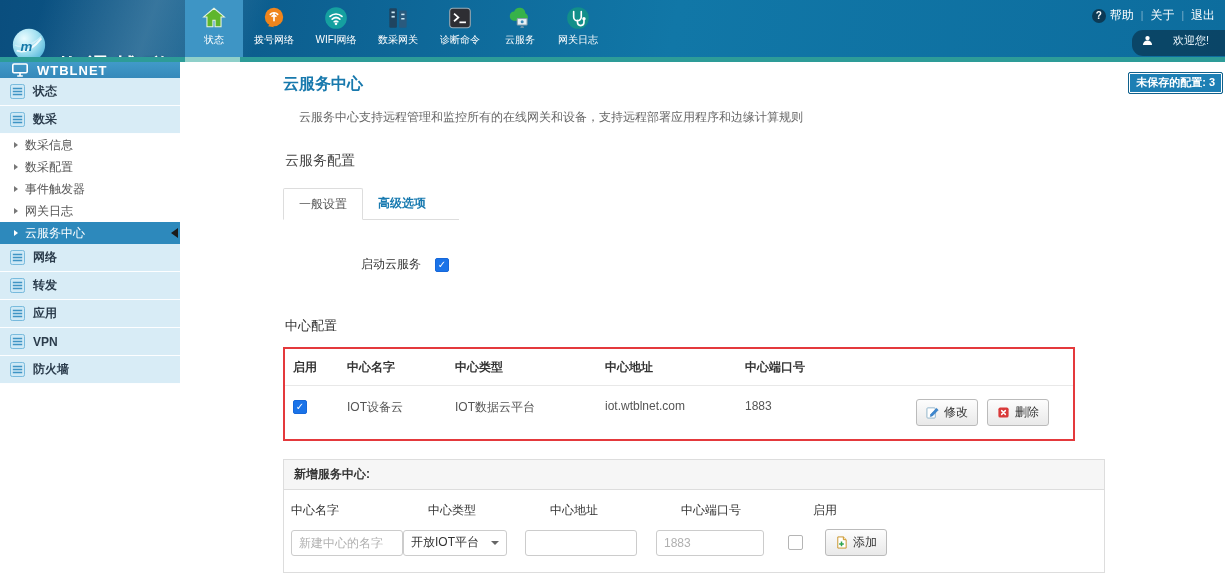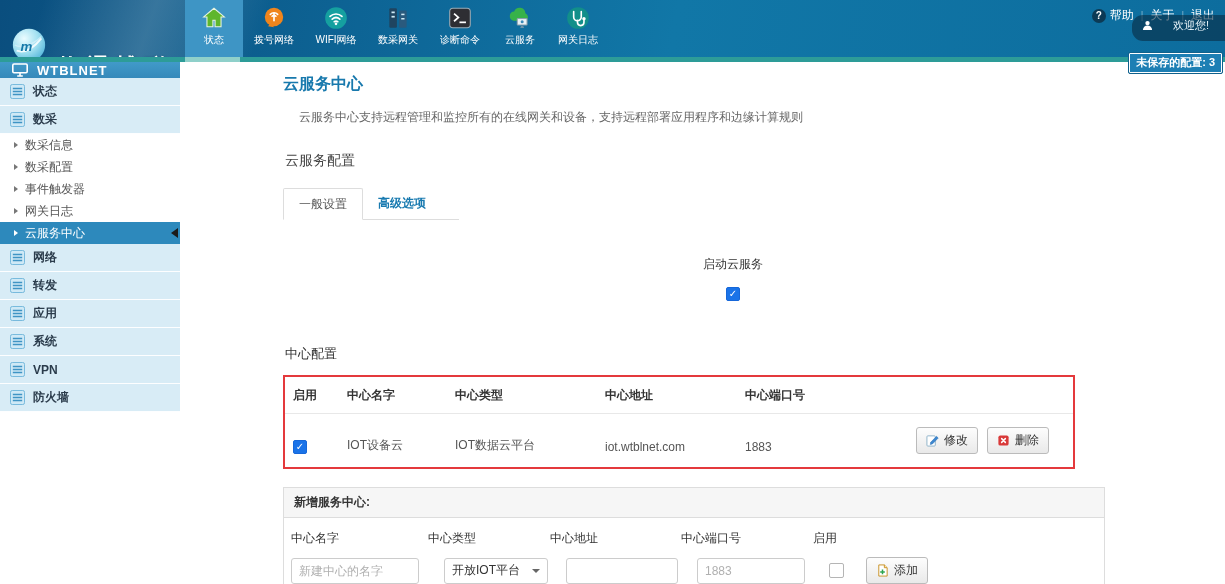--- a/index.html
+++ b/index.html
@@ -23,79 +23,79 @@
   .nav-item { width:58px; height:57px; display:flex; flex-direction:column; align-items:center; justify-content:flex-start;
     padding-top:5px; cursor:pointer; }
   .nav-item.active { background:#3e95c5; }
   .nav-item .nv-label { color:#fff; font-size:10px; margin-top:2px; white-space:nowrap; }
   .nav-item:nth-child(2),.nav-item:nth-child(3),.nav-item:nth-child(4),.nav-item:nth-child(5){ width:62px; }
 
   .top-links { position:absolute; right:10px; top:7px; display:flex; align-items:center; color:#fff; font-size:12px; }
   .tl-sep { color:rgba(255,255,255,.45); margin:0 7px; font-size:10px; }
   .help-circ { display:inline-flex; width:14px; height:14px; border-radius:50%; background:#0c3a55;
     color:#fff; font-size:10px; font-weight:bold; align-items:center; justify-content:center; margin-right:4px; }
-  .welcome-pill { position:absolute; right:0; top:15px; background:rgba(8,44,66,.6); color:#eaf6fc;
+  .welcome-pill { position:absolute; right:0; top:30px; background:rgba(8,44,66,.6); color:#eaf6fc;
     font-size:11px; padding:3px 16px 8px 10px; border-radius:11px 0 0 11px; display:flex; align-items:center; gap:20px; }
 
   
   .sidebar { position:absolute; left:0; top:62px; width:180px; }
   .side-head { height:16px; background:linear-gradient(#419ac9,#3589ba); color:#fff; font-size:13px; font-weight:bold;
     display:flex; align-items:center; gap:9px; padding-left:12px; letter-spacing:1px; }
   .s-top { height:28px; background:#d8ecf6; border-bottom:1px solid #fdfeff; display:flex; align-items:center; gap:8px;
     padding-left:10px; font-size:12px; font-weight:bold; color:#2b3c4c; cursor:pointer; }
   .s-sub { height:22px; background:#fff; display:flex; align-items:center; gap:7px; padding-left:14px;
     font-size:12px; color:#555; cursor:pointer; position:relative; }
   .s-sub.selected { background:#2d89bc; color:#fff; }
   .tri { width:0; height:0; border-left:4px solid #777; border-top:3px solid transparent; border-bottom:3px solid transparent; }
   .s-sub.selected .tri { border-left-color:#fff; }
   .sel-arrow { position:absolute; right:2px; top:50%; transform:translateY(-50%); width:0; height:0;
     border-right:7px solid #1b1b1b; border-top:5px solid transparent; border-bottom:5px solid transparent; }
 
   
-  .badge { position:absolute; right:2px; top:52px; background:#1d7fb4; color:#fff; font-size:11px; font-weight:bold;
+  .badge { position:absolute; right:2px; top:72px; background:#1d7fb4; color:#fff; font-size:11px; font-weight:bold;
     padding:2px 7px 3px; border:1px solid #10618c; box-shadow:inset 0 0 0 1px #fff; border-radius:2px; }
 
   .content { position:absolute; left:283px; top:62px; width:822px; }
   .page-title { margin-top:12px; font-size:16px; font-weight:bold; color:#1879ad; }
   .page-desc { margin:14px 0 0 16px; font-size:12px; color:#666; }
   .sec-title { margin:26px 0 0 2px; font-size:14px; color:#444; }
 
   .tabs { margin-top:18px; width:176px; display:flex; border-bottom:1px solid #ddd; }
   .tab { font-size:12px; padding:7px 15px 6px; cursor:pointer; }
   .tab.active { color:#555; border:1px solid #ddd; border-bottom:1px solid #fff; background:#fff; margin-bottom:-1px; border-radius:2px 2px 0 0; }
   .tab.link { color:#187ab0; font-weight:bold; }
 
-  .enable-row { margin:36px 0 0 78px; display:flex; align-items:center; gap:14px; font-size:12px; color:#333;flex-direction:column; }
+  .enable-row { margin:36px 0 0 78px; display:flex; align-items:center; gap:14px; font-size:12px; color:#333; }
 
   .cb { width:14px; height:14px; border:1px solid #b5b5b5; border-radius:2px; background:#fff; display:inline-flex;
     align-items:center; justify-content:center; cursor:pointer; flex:0 0 auto; }
   .cb.checked { background:#1a73e8; border-color:#1667d9; }
   .cb.checked::after { content:"✓"; color:#fff; font-size:10px; font-weight:bold; line-height:1; }
 
   .center-title { margin:44px 0 0 2px; font-size:13px; color:#333; }
 
   .red-table { margin-top:12px; width:792px; border:2px solid #e4393c; background:#fff; }
   .t-head { display:flex; align-items:center; padding:10px 0 9px; border-bottom:1px solid #e8e8e8;
     font-size:12px; font-weight:bold; color:#333; }
-  .t-row { display:flex; align-items:flex-end; padding:13px 0; font-size:12px; color:#555; }
+  .t-row { display:flex; align-items:flex-start; padding:13px 0; font-size:12px; color:#555; }
   .c1 { width:62px; padding-left:8px; } .c2 { width:108px; } .c3 { width:150px; } .c4 { width:140px; } .c5 { width:150px; }
   .c-act { flex:1; display:flex; justify-content:flex-end; gap:9px; padding-right:24px; }
 
   .gbtn { display:inline-flex; align-items:center; gap:5px; font-size:12px; color:#333; padding:4px 9px;
     border:1px solid #bbb; border-radius:3px; background:linear-gradient(#fdfdfd,#e9e9e9); cursor:pointer; }
 
   .add-panel { margin-top:18px; width:822px; border:1px solid #ddd; background:#fff; }
   .ap-head { background:#f6f6f6; border-bottom:1px solid #ddd; padding:6px 10px; font-size:12px; font-weight:bold; color:#333; }
   .ap-labels { display:flex; padding:12px 0 4px 7px; font-size:12px; color:#333; }
   .al1 { width:137px; } .al2 { width:122px; } .al3 { width:131px; } .al4 { width:132px; } .al5 { flex:1; }
   .ap-inputs { display:flex; align-items:center; padding:6px 0 16px 7px; }
   .txt { height:26px; border:1px solid #ccc; border-radius:3px; font-size:12px; color:#333; padding:0 7px; outline:none;
     font-family:"Liberation Sans","DejaVu Sans",sans-serif; }
   .txt::placeholder { color:#b0b0b0; }
-  .in-name { width:128px; margin-right:25px; }
+  .in-name { width:112px; }
   .sel { width:104px; height:26px; border:1px solid #ccc; border-radius:3px; background:#fff; display:flex;
     align-items:center; justify-content:space-between; padding:0 7px; font-size:12px; color:#333; margin-right:18px; cursor:pointer; }
   .chev { width:0; height:0; border-top:4px solid #666; border-left:4px solid transparent; border-right:4px solid transparent; }
   .in-addr { width:112px; margin-right:19px; }
   .in-port { width:108px; margin-right:24px; }
   .ap-cb { margin-right:22px; width:15px; height:15px; }
 </style>
 </head>
 <body>
 
@@ -269,29 +269,20 @@
       <span>转发</span>
     </div>
     <div class="s-top">
       <svg width="15" height="15" viewBox="0 0 16 16">
           <rect x="0.5" y="0.5" width="15" height="15" rx="2" fill="#cfe9f6" stroke="#6fb5da"></rect>
           <rect x="3" y="4" width="10" height="1.6" fill="#3f94c4"></rect>
           <rect x="3" y="7.2" width="10" height="1.6" fill="#3f94c4"></rect>
           <rect x="3" y="10.4" width="10" height="1.6" fill="#3f94c4"></rect>
         </svg>
       <span>应用</span>
-    </div>
-    <div class="s-top">
-      <svg width="15" height="15" viewBox="0 0 16 16">
-          <rect x="0.5" y="0.5" width="15" height="15" rx="2" fill="#cfe9f6" stroke="#6fb5da"></rect>
-          <rect x="3" y="4" width="10" height="1.6" fill="#3f94c4"></rect>
-          <rect x="3" y="7.2" width="10" height="1.6" fill="#3f94c4"></rect>
-          <rect x="3" y="10.4" width="10" height="1.6" fill="#3f94c4"></rect>
-        </svg>
-      <span>系统</span>
     </div>
     <div class="s-top">
       <svg width="15" height="15" viewBox="0 0 16 16">
           <rect x="0.5" y="0.5" width="15" height="15" rx="2" fill="#cfe9f6" stroke="#6fb5da"></rect>
           <rect x="3" y="4" width="10" height="1.6" fill="#3f94c4"></rect>
           <rect x="3" y="7.2" width="10" height="1.6" fill="#3f94c4"></rect>
           <rect x="3" y="10.4" width="10" height="1.6" fill="#3f94c4"></rect>
         </svg>
       <span>VPN</span>
     </div>

